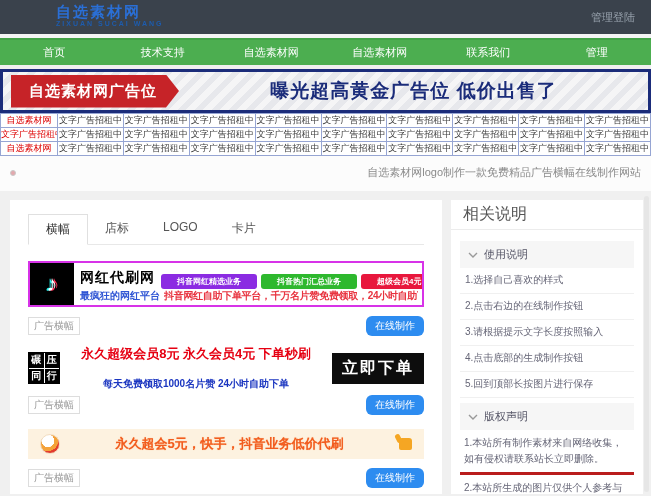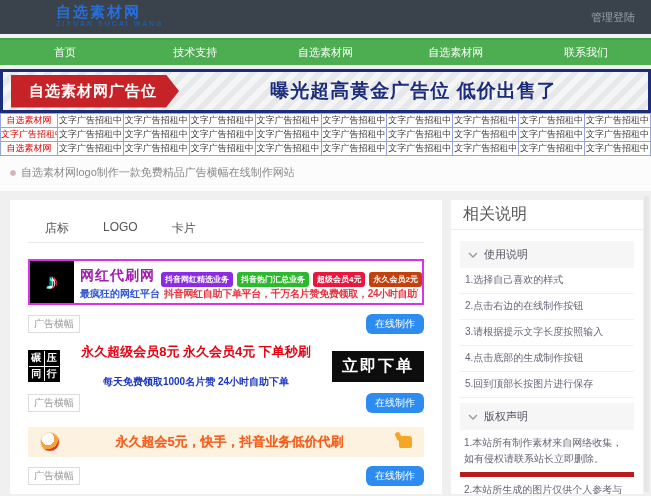--- a/index.html
+++ b/index.html
@@ -23,43 +23,43 @@
   .promo { margin-top:4px; height:44px; border:3px solid #1b2c7a; background:repeating-linear-gradient(135deg,#f5f5f6 0 6px,#e7e8ec 6px 12px); display:flex; align-items:center; cursor:pointer; }
   .ribbon { background:#c62328; color:#fff; font-weight:bold; font-size:15px; letter-spacing:1px; padding:7px 22px 7px 18px; margin-left:8px; clip-path:polygon(0 0,calc(100% - 13px) 0,100% 50%,calc(100% - 13px) 100%,0 100%); white-space:nowrap; }
   .promo-headline { flex:1; text-align:center; color:#1b2c7a; font-weight:bold; font-size:19px; letter-spacing:1px; white-space:nowrap; }
 
   
   .text-ads { width:651px; border-collapse:collapse; table-layout:fixed; background:#fff; }
   .text-ads td { border:1px solid #96a5d3; font-size:9px; color:#3c3c3c; text-align:center; height:13px; white-space:nowrap; overflow:hidden; cursor:pointer; }
   .text-ads td.first { color:#dd0000; width:57px; }
 
   
-  .breadcrumb { background:#fcfcfc; padding:9px 10px 11px; display:flex; align-items:center; gap:5px; }
+  .breadcrumb { background:#fcfcfc; padding:9px 10px 11px; display:flex; align-items:center; gap:5px;justify-content:space-between; }
   .crumb-icon { width:6px; height:6px; background:#e3a8ad; border:1px solid #c9c9c9; border-radius:50%; flex:0 0 auto; }
   .crumb-text { font-size:11px; color:#8a8a8a; }
 
   
   .main { display:flex; gap:9px; padding:9px 8px 0 10px; height:303px; align-items:stretch; }
   .card { background:#fff; overflow:hidden; }
   .card-left { width:432px; padding:14px 18px 0; }
   .card-right { flex:1; font-size:11px; }
 
   
   .tabs { display:flex; border-bottom:1px solid #e8e8e8; }
   .tab { padding:6px 17px; font-size:12px; color:#555; cursor:pointer; margin-bottom:-1px; }
   .tab.active { border:1px solid #e0e0e0; border-bottom:1px solid #fff; background:#fff; color:#333; }
 
   
   .banner1 { margin-top:16px; border:2px solid #d733e8; height:46px; display:flex; cursor:default; background:#fff; }
   .tiktok-box { width:44px; background:#000; display:flex; align-items:center; justify-content:center; }
   .tiktok-note { color:#fff; font-size:22px; font-weight:bold; text-shadow:-2px 0 0 #25f4ee, 2px 0 0 #fe2c55; }
   .b1-body { flex:1; padding:3px 4px 2px 6px; display:flex; flex-direction:column; justify-content:space-between; overflow:hidden; }
   .b1-row { display:flex; align-items:center; gap:4px; white-space:nowrap; }
-  .b1-brand { color:#a21caf; font-weight:bold; font-size:14px; letter-spacing:1px; margin-right:2px; }
-  .pill { color:#fff; font-size:8px; padding:2px 4px; border-radius:3px; white-space:nowrap; font-weight:bold;margin-top:8px; }
+  .b1-brand { color:#000000; font-weight:bold; font-size:14px; letter-spacing:1px; margin-right:2px; }
+  .pill { color:#fff; font-size:8px; padding:2px 16px; border-radius:3px; white-space:nowrap; font-weight:bold;margin-top:8px; }
   .pill.p0 { background:#8b2be2; }
   .pill.p1 { background:#2eb82e; }
   .pill.p2 { background:#e8173d; }
   .pill.p3 { background:#c2410c; }
   .b1-tagline { color:#2f55d4; font-weight:bold; font-size:10px; }
   .b1-line2 { color:#e8333f; font-weight:bold; font-size:10px; letter-spacing:-0.3px; overflow:hidden; }
 
   
   .label-row { display:flex; justify-content:space-between; align-items:center; margin-top:9px; }
   .ad-label { font-size:10px; color:#999; border:1px solid #ddd; padding:1px 5px; }
@@ -80,21 +80,21 @@
   .b3-text { flex:1; text-align:center; color:#f25c1f; font-weight:bold; font-size:13px; white-space:nowrap; overflow:hidden; text-shadow:0 0 1px #f9b27a; }
   .thumb { width:13px; height:12px; background:#f5a623; border-radius:3px 3px 2px 2px; position:relative; flex:0 0 auto; }
   .thumb::after { content:""; position:absolute; left:-3px; top:-4px; width:5px; height:9px; background:#f5a623; border-radius:2px; transform:rotate(-28deg); }
 
   
   .side-title { padding:4px 12px; font-size:16px; color:#555; border-bottom:1px solid #ececec; }
   .side-inner { padding:6px 9px 0; }
   .sec-head { background:#f6f6f6; color:#556; padding:6px 8px; font-size:11px; display:flex; align-items:center; gap:6px; margin-top:5px; cursor:pointer; }
   .chev { flex:0 0 auto; display:inline-flex; }
   .sec-item { padding:5px 3px 6px 5px; border-bottom:1px solid #f0f0f0; color:#667; font-size:10px; }
-  .sec-para { padding:5px 2px 6px 4px; border-bottom:5px solid #b91c1c; color:#667; font-size:10px; line-height:1.55; }
+  .sec-para { padding:5px 2px 6px 4px; border-bottom:3px solid #b91c1c; color:#667; font-size:10px; line-height:1.55; }
 
   .scrollbar { position:absolute; right:2px; top:196px; width:5px; height:296px; background:#e6e6e6; border-radius:3px; cursor:pointer; }
 </style>
 </head>
 <body>
 
 <div class="topbar">
   <div class="logo">
     <div class="logo-title">自选素材网</div>
     <div class="logo-sub">ZIXUAN SUCAI WANG</div>
@@ -102,20 +102,21 @@
   <div class="admin-login">管理登陆</div>
 </div>
 <div class="top-gap"></div>
 
 <div class="nav">
   <div class="nav-item">首页</div>
   <div class="nav-item">技术支持</div>
   <div class="nav-item">自选素材网</div>
   <div class="nav-item">自选素材网</div>
   <div class="nav-item">联系我们</div>
+  <div class="nav-item">管理</div>
 </div>
 
 <div class="promo">
   <div class="ribbon">自选素材网广告位</div>
   <div class="promo-headline">曝光超高黄金广告位 低价出售了</div>
 </div>
 
 <table class="text-ads">
   <tbody>
       <tr>
@@ -159,20 +160,21 @@
 
 <div class="breadcrumb">
   <span class="crumb-icon"></span>
   <span class="crumb-text">自选素材网logo制作一款免费精品广告横幅在线制作网站</span>
 </div>
 
 <div class="main">
 
   <div class="card card-left">
     <div class="tabs">
+      <div class="tab active">横幅</div>
       <div class="tab">店标</div>
       <div class="tab">LOGO</div>
       <div class="tab">卡片</div>
     </div>
 
     <div class="banner1">
       <div class="tiktok-box">
         <span class="tiktok-note">♪</span>
       </div>
       <div class="b1-body">

